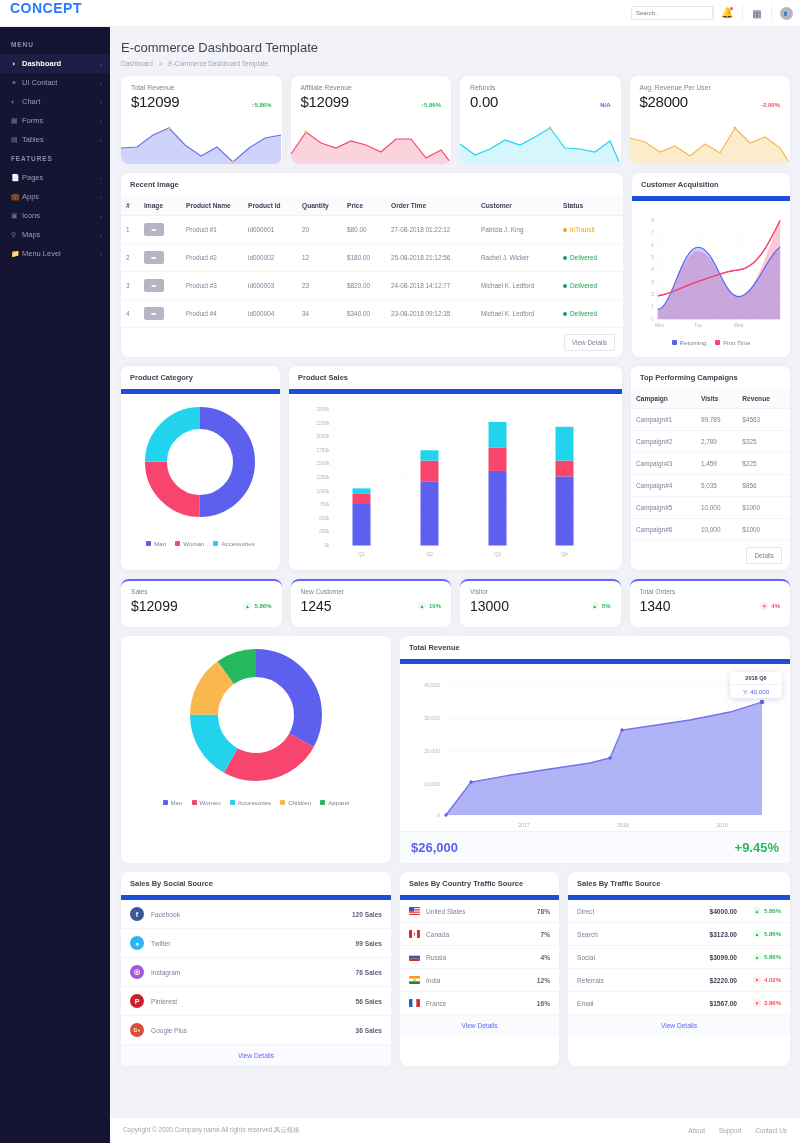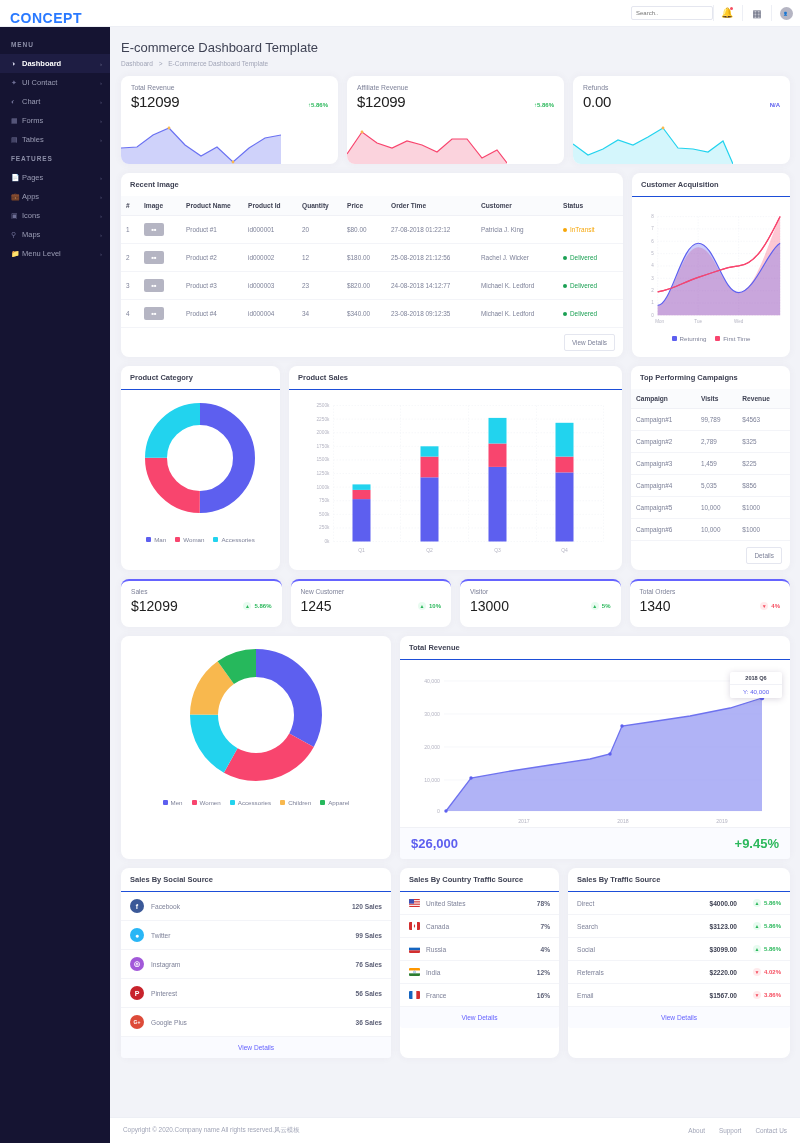--- a/index.html
+++ b/index.html
@@ -8,21 +8,21 @@
     font-family: "Liberation Sans", sans-serif;
     background: #f2f3f8;
     color: #3f4254;
     font-size: 11px;
     overflow: hidden;
   }
   .app { display: flex; flex-direction: column; width: 800px; height: 1143px; }
 
   
   .topbar {
-    height: 27px; background: #ffffff; display: flex; align-items: flex-end;
+    height: 27px; background: #ffffff; display: flex; align-items: flex-start;
     flex: 0 0 27px; border-bottom: 1px solid #edeff5;
   }
   .brand {
     width: 110px; padding-left: 10px; color: #2979ff;
     font-size: 14px; font-weight: bold; letter-spacing: .5px;
   }
   .topbar-right { margin-left: auto; display: flex; align-items: center; height: 100%; }
   .search-box {
     width: 82px; height: 14px; border: 1px solid #e4e6ef; border-radius: 2px;
     font-size: 6px; color: #a1a5b7; padding: 0 4px; outline: none;
@@ -71,21 +71,21 @@
   .main { flex: 1 1 auto; min-width: 0; background: #f2f3f8; display: flex; flex-direction: column; }
   .content { padding: 10px 10px 0 11px; flex: 1 1 auto; }
   .page-title { font-size: 13px; color: #3f4254; font-weight: normal; padding: 3px 0 5px 0; }
   .crumb { font-size: 6.5px; color: #a1a5b7; padding-bottom: 9px; }
   .crumb .sep { margin: 0 4px; }
 
   .row { display: flex; gap: 9px; margin-bottom: 9px; }
   .card { background: #fff; border-radius: 8px; box-shadow: 0 0 8px rgba(82,63,105,.05); }
   .card-head {
     padding: 7px 9px; font-size: 7.5px; font-weight: bold; color: #3f4254;
-    border-bottom: 1px solid #1d4ed8;
+    border-bottom: 5px solid #1d4ed8;
   }
   .card-head.noline { border-bottom: none; }
 
   
   .kpi { flex: 1 1 0; overflow: hidden; position: relative; height: 88px; }
   .kpi-label { font-size: 6.8px; color: #7e8299; padding: 8px 0 0 10px; }
   .kpi-row { display: flex; align-items: baseline; padding: 2px 10px 0 10px; }
   .kpi-val { font-size: 15px; color: #212121; letter-spacing: -.3px; }
   .kpi-delta { margin-left: auto; font-size: 6px; font-weight: bold; }
   .kpi-spark { position: absolute; left: 0; right: 0; bottom: 0; height: 42px; }
@@ -308,20 +308,32 @@
               <span class="kpi-val">0.00</span>
               <span class="kpi-delta blue">N/A</span>
             </div>
             <svg class="kpi-spark" viewBox="0 0 160 42" preserveAspectRatio="none">
               <path d="M0,22 L15,33 L30,27 L45,18 L60,23 L75,15 L90,6 L105,26 L120,27 L135,30 L150,19 L160,42 L0,42 Z" fill="#d4f6fc"></path>
               <path d="M0,22 L15,33 L30,27 L45,18 L60,23 L75,15 L90,6 L105,26 L120,27 L135,30 L150,19 L160,42" fill="none" stroke="#22d3ee" stroke-width="1.2"></path>
               <circle cx="90" cy="6" r="1.4" fill="#f8b84e"></circle>
             </svg>
           </div>
 
+          <div class="card kpi">
+            <div class="kpi-label">Avg. Revenue Per User</div>
+            <div class="kpi-row">
+              <span class="kpi-val">$28000</span>
+              <span class="kpi-delta red">-2.00%</span>
+            </div>
+            <svg class="kpi-spark" viewBox="0 0 160 42" preserveAspectRatio="none">
+              <path d="M0,16 L15,20 L30,30 L45,24 L60,34 L75,22 L90,31 L105,6 L120,21 L135,15 L150,26 L160,42 L0,42 Z" fill="#fdeccb"></path>
+              <path d="M0,16 L15,20 L30,30 L45,24 L60,34 L75,22 L90,31 L105,6 L120,21 L135,15 L150,26 L160,42" fill="none" stroke="#f8b84e" stroke-width="1.2"></path>
+              <circle cx="105" cy="6" r="1.4" fill="#f8b84e"></circle>
+            </svg>
+          </div>
         </div>
 
         <div class="row">
 
           <div class="card" style="flex:0 0 502px;">
             <div class="card-head noline">Recent Image</div>
             <table>
               <thead>
                   <tr>
                 <th style="width:18px">#</th>

